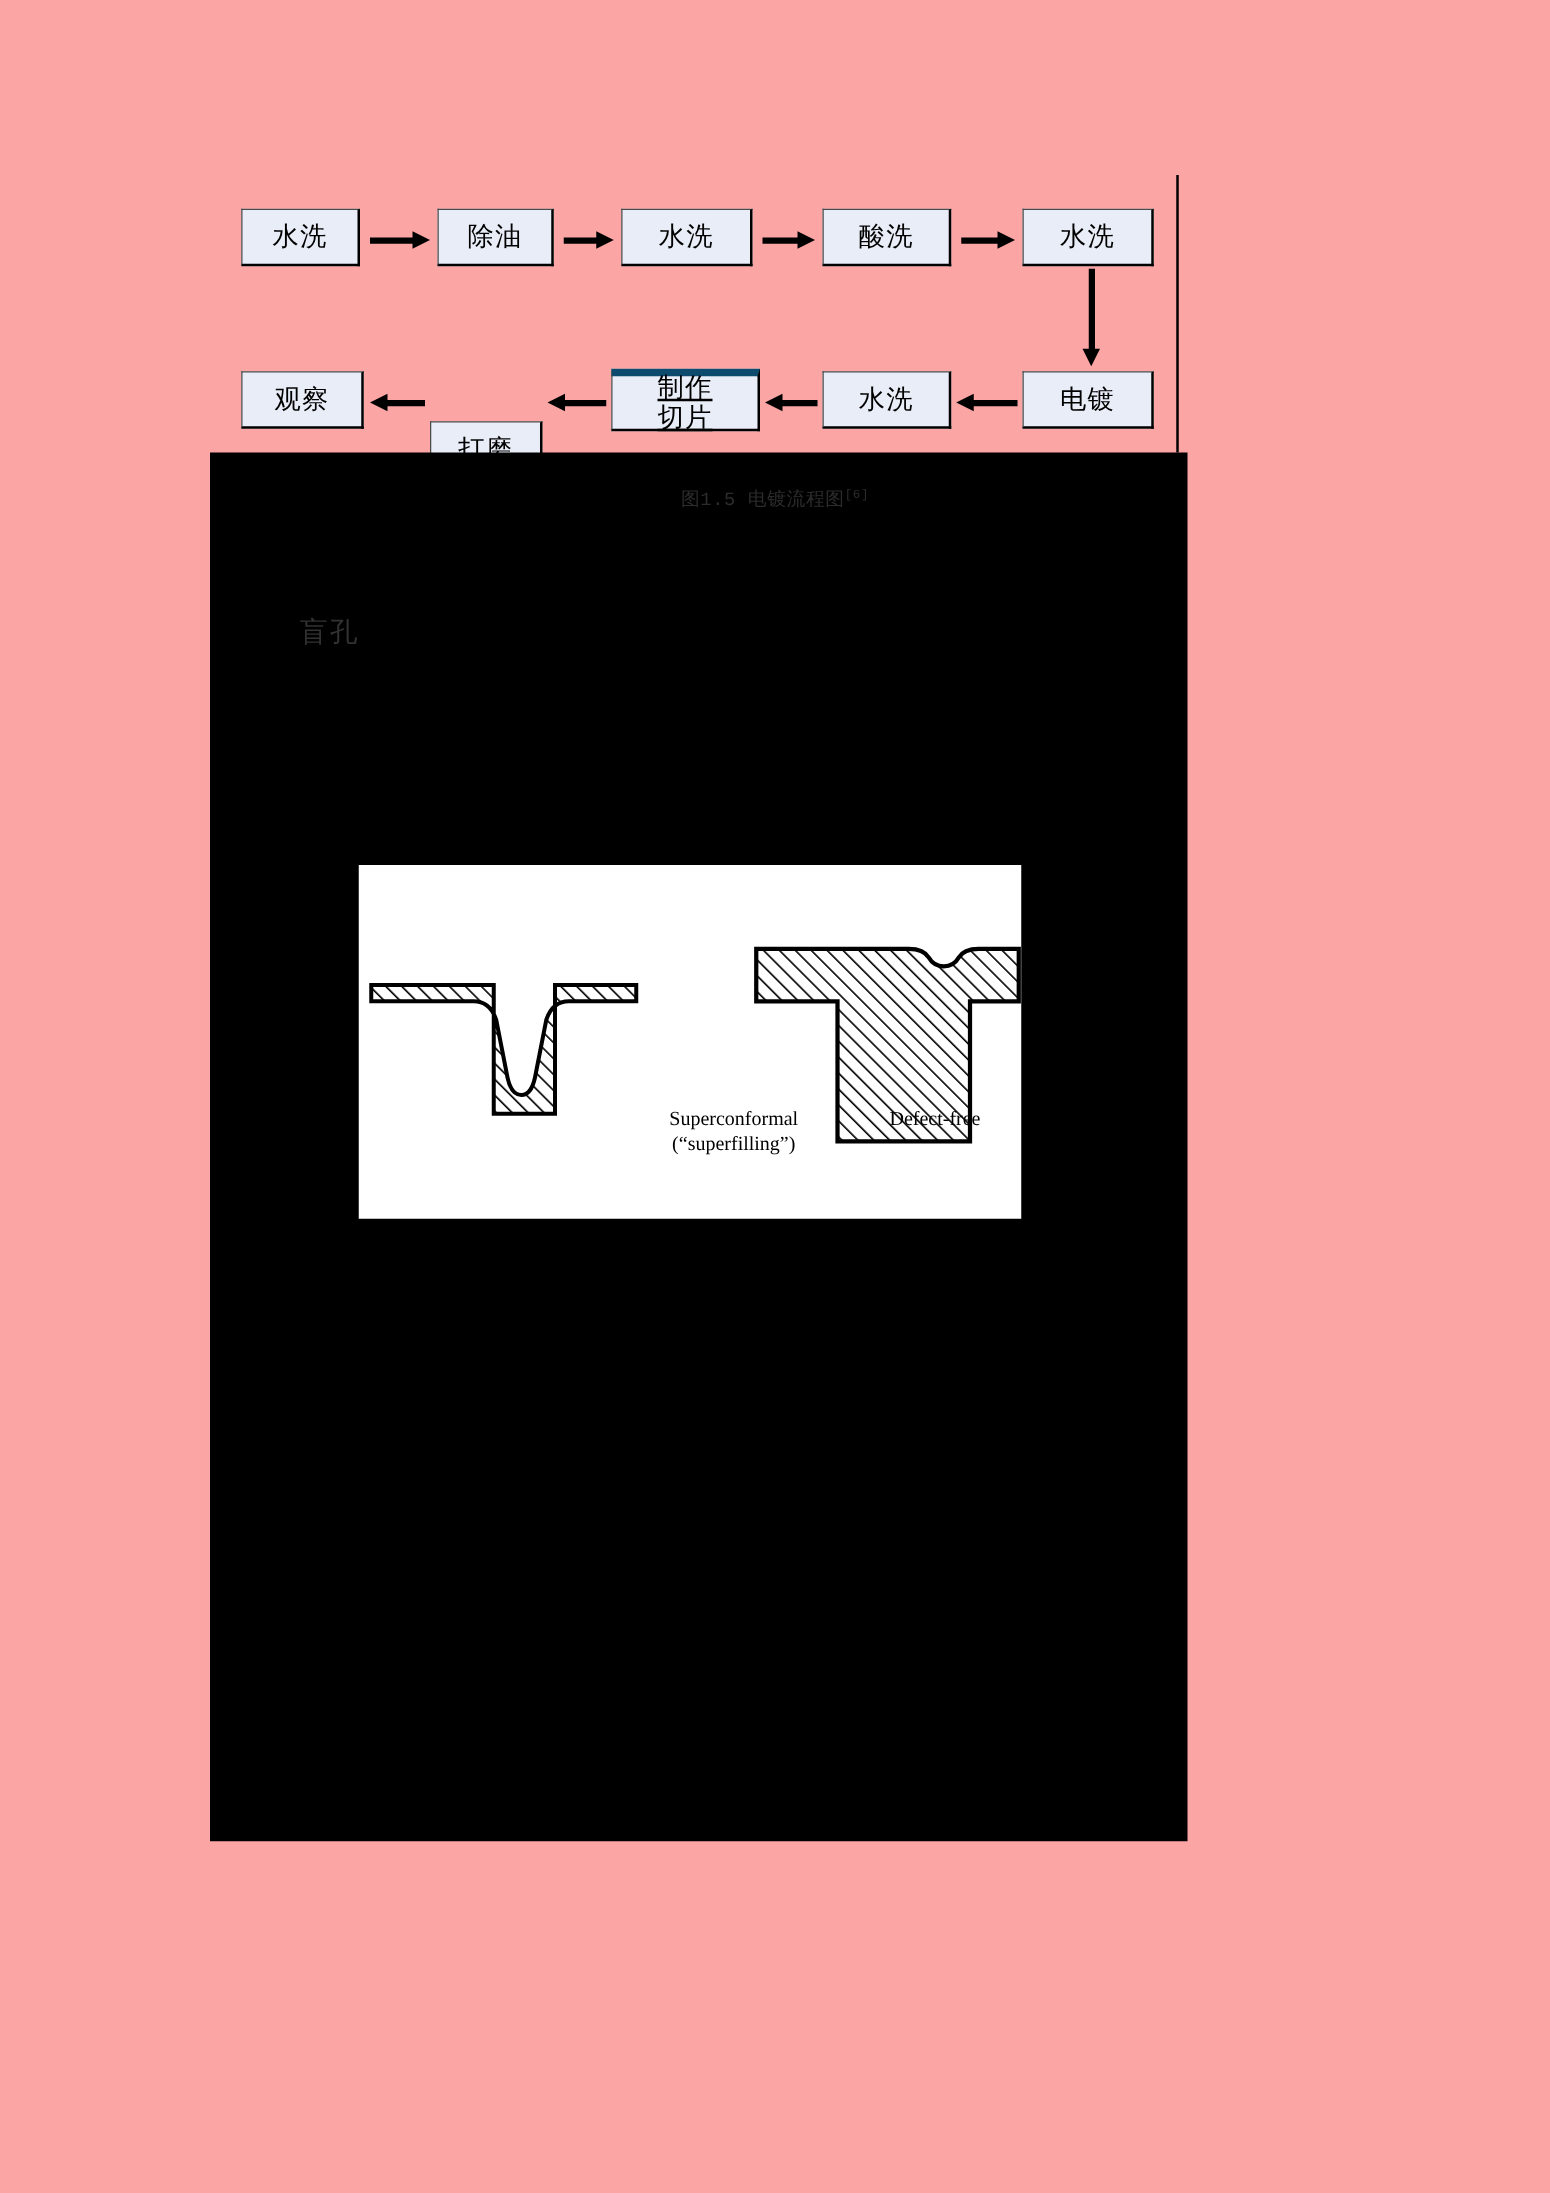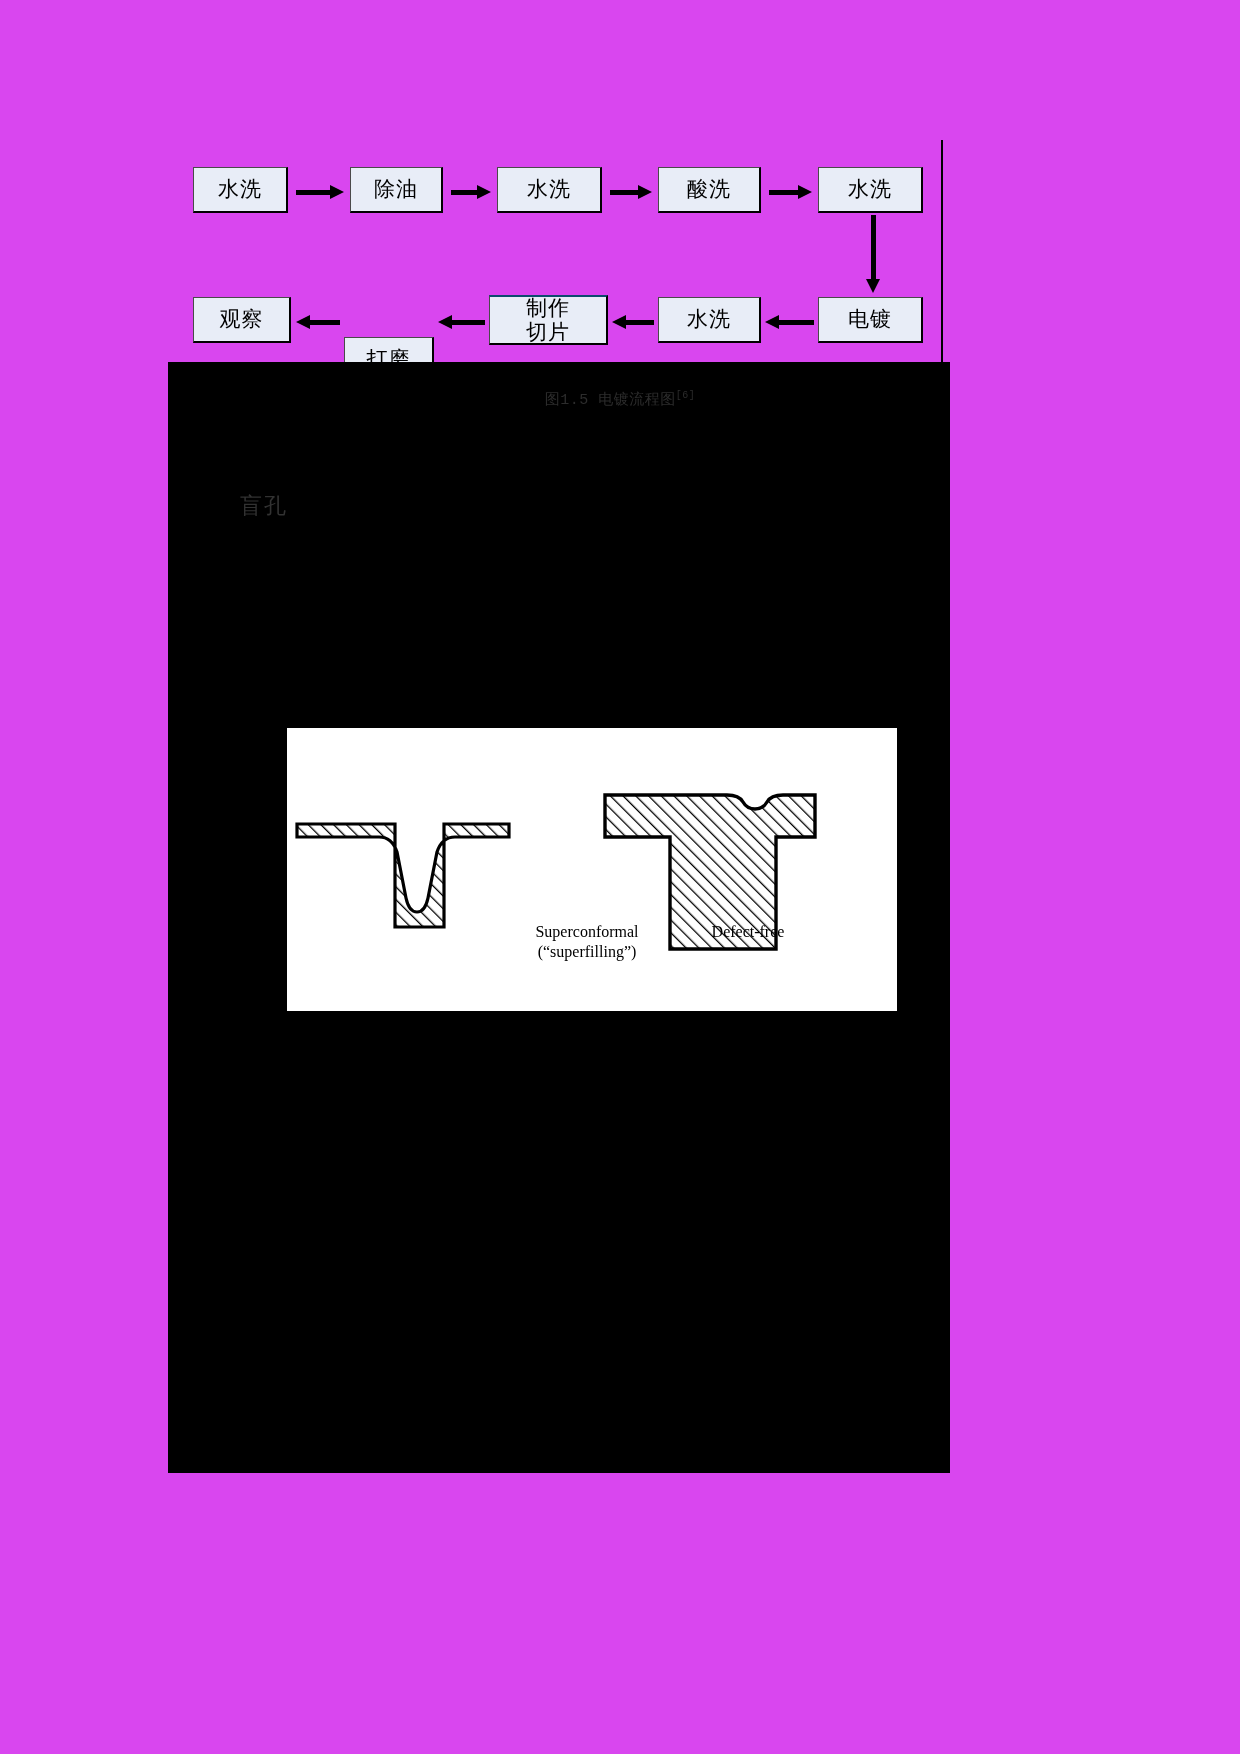--- a/index.html
+++ b/index.html
@@ -14,21 +14,21 @@
     font-family: "Liberation Serif", "DejaVu Serif", serif;
     overflow: hidden;
   }
 
   
   #page {
     position: absolute;
     left: 0; top: 0;
     width: 1240px;
     height: 1754px;
-    background: #d946ef;
+    background: #fca5a5;
   }
 
   
   #frame-rule {
     position: absolute;
     left: 941px;
     top: 140px;
     width: 2px;
     height: 222px;
     background: #000000;
@@ -53,21 +53,22 @@
     justify-content: center;
     text-align: center;
     font-family: "DejaVu Sans", "Liberation Sans", sans-serif;
     font-size: 21px;
     color: #000;
     line-height: 1.15;
     letter-spacing: 1px;
     white-space: pre-line;
   }
   .fc-box.thick {
-    border-top: 2px solid #0c4a6e;
+    border-top: 6px solid #0c4a6e;
+    text-decoration: underline;
   }
 
   
   .arrow-h {
     position: absolute;
     height: 0;
   }
   .arrow-h .shaft {
     position: absolute;
     top: 0;
@@ -144,22 +145,22 @@
     color: #323232;
     letter-spacing: 2px;
     z-index: 6;
     margin-top: 19px;
   }
 
   
   #inset {
     position: absolute;
     left: 287px;
-    top: 728px;
-    width: 610px;
+    top: 692px;
+    width: 530px;
     height: 283px;
     background: #ffffff;
     z-index: 7;
   }
   #inset svg { display: block; }
   .inset-label {
     position: absolute;
     text-align: center;
     font-family: "Liberation Serif", "DejaVu Serif", serif;
     font-size: 16px;

